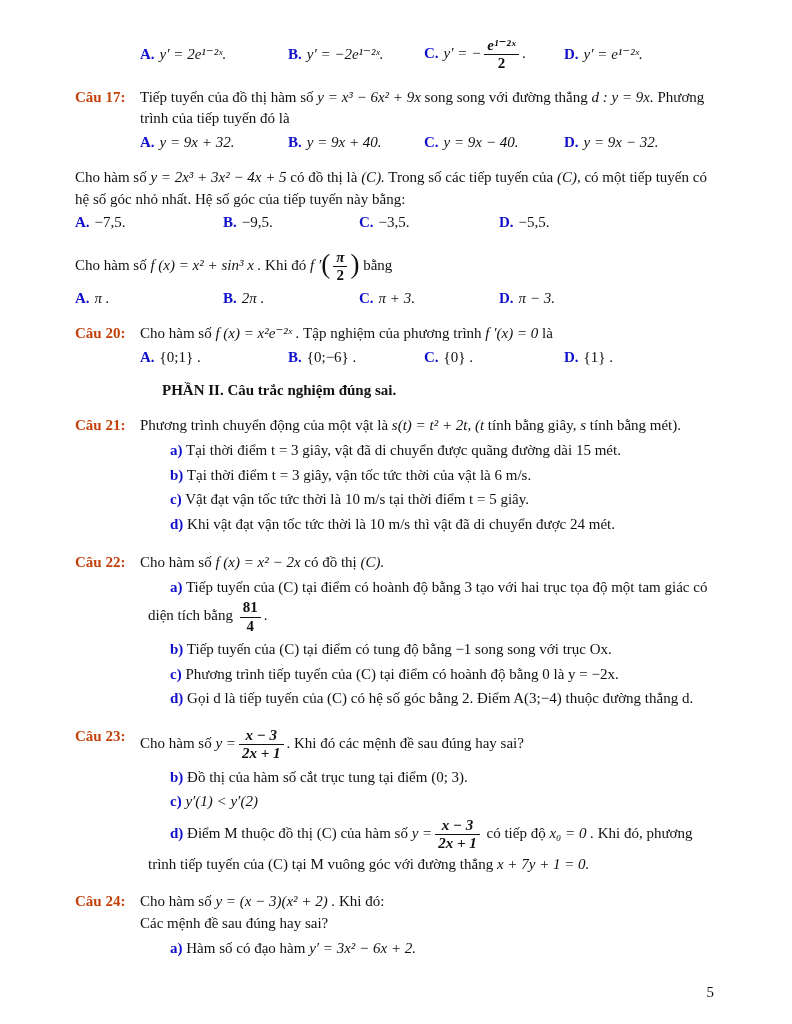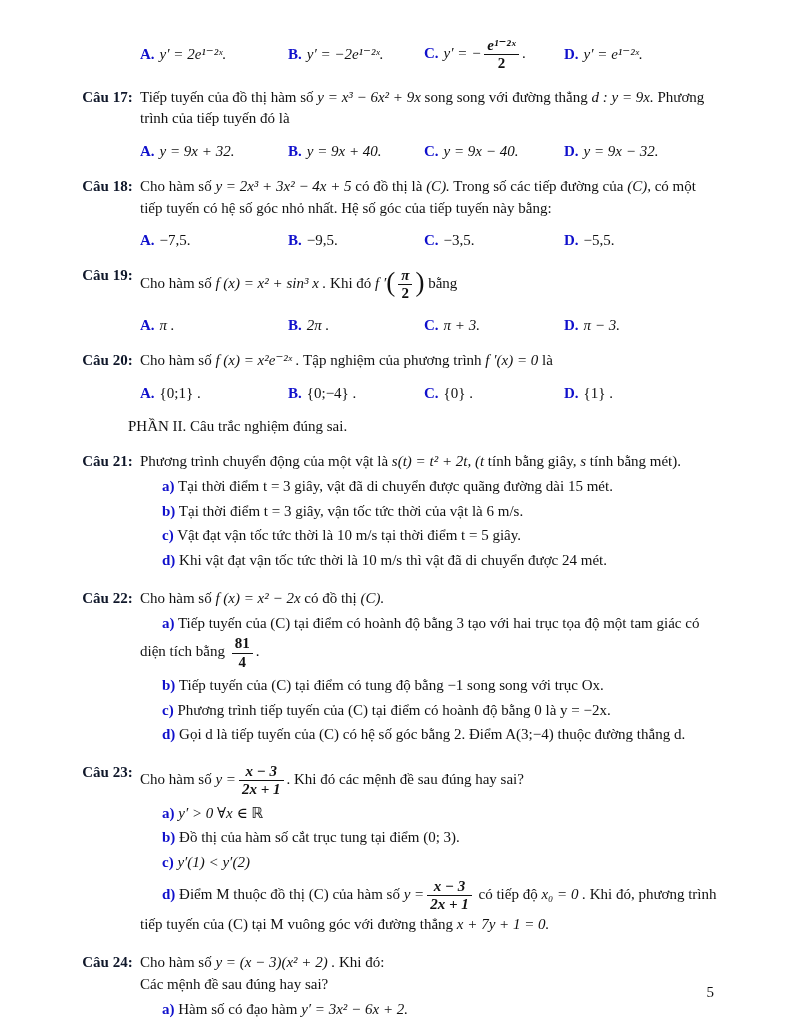--- a/index.html
+++ b/index.html
@@ -5,34 +5,34 @@
   html,body{margin:0;padding:0;}
   body{
     width:792px;height:1024px;
     background:#ffffff;
     font-family:"Liberation Serif","DejaVu Serif","DejaVu Sans",serif;
     font-size:15px;line-height:1.45;color:#111;
     position:relative;overflow:hidden;
   }
   .page{padding:30px 74px 0 75px;}
   .q{display:flex;margin-top:13px;}
-  .q-no{flex:0 0 65px;font-weight:bold;color:#0f172a;text-align:center;}
+  .q-no{flex:0 0 65px;font-weight:bold;color:#c2410c;}
   .q-body{flex:1;min-width:0;}
   .q-text{margin:0;}
   .math{font-style:italic;}
-  .opts{display:grid;grid-template-columns:148px 136px 140px auto;margin-top:11px;align-items:center;}
+  .opts{display:grid;grid-template-columns:148px 136px 140px auto;margin-top:2px;align-items:center;}
   .opt{white-space:nowrap;}
   .ol{font-weight:bold;color:#1010cc;margin-right:5px;}
   .il{font-weight:bold;color:#1010cc;}
-  .item{margin:3px 0;text-indent:22px;}
+  .item{margin:3px 8px;text-indent:22px;}
   .frac{display:inline-block;vertical-align:middle;text-align:center;line-height:1.15;margin:1px 3px;text-indent:0;font-weight:bold;}
   .fnum{display:block;border-bottom:1px solid #111;padding:0 3px;}
   .fden{display:block;padding:0 3px;}
   .bigp{font-size:27px;font-weight:300;vertical-align:middle;position:relative;top:-2px;}
-  .part2{font-weight:normal;margin:12px 0 0 53px;}
+  .part2{font-weight:bold;margin:12px 0 0 87px;}
   .indent{margin-left:65px;}
   .opts-top{margin-top:6px;}
   .footer-page{position:absolute;right:78px;bottom:20px;}
 </style>
 </head>
 <body>
 
 <div class="page">
 
   <div class="opts opts-top indent">
@@ -55,42 +55,40 @@
       <div class="opts">
         <div class="opt"><span class="ol">A.</span><span class="math">y = 9x + 32.</span></div>
         <div class="opt"><span class="ol">B.</span><span class="math">y = 9x + 40.</span></div>
         <div class="opt"><span class="ol">C.</span><span class="math">y = 9x − 40.</span></div>
         <div class="opt"><span class="ol">D.</span><span class="math">y = 9x − 32.</span></div>
       </div>
     </div>
   </section>
 
   <section class="q">
-    <div class="q-no">Câu 18:</div>
     <div class="q-body">
       <p class="q-text">
         <span>Cho hàm số</span>
         <span class="math">y = 2x³ + 3x² − 4x + 5</span>
         <span>có đồ thị là</span>
         <span class="math">(C).</span>
-        <span>Trong số các tiếp đường của</span>
+        <span>Trong số các tiếp tuyến của</span>
         <span class="math">(C),</span>
         <span>có một tiếp tuyến có hệ số góc nhỏ nhất. Hệ số góc của tiếp tuyến này bằng:</span>
       </p>
       <div class="opts">
         <div class="opt"><span class="ol">A.</span><span>−7,5.</span></div>
         <div class="opt"><span class="ol">B.</span><span>−9,5.</span></div>
         <div class="opt"><span class="ol">C.</span><span>−3,5.</span></div>
         <div class="opt"><span class="ol">D.</span><span>−5,5.</span></div>
       </div>
     </div>
   </section>
 
   <section class="q">
-    <div class="q-no">Câu 19:</div>
     <div class="q-body">
       <p class="q-text">
         <span>Cho hàm số</span>
         <span class="math">f (x) = x² + sin³ x .</span>
         <span>Khi đó</span>
         <span class="math">f ′</span><span class="bigp">(</span><span class="frac"><span class="fnum math">π</span><span class="fden">2</span></span><span class="bigp">)</span>
         <span>bằng</span>
       </p>
       <div class="opts">
         <div class="opt"><span class="ol">A.</span><span class="math">π .</span></div>
@@ -106,21 +104,21 @@
     <div class="q-body">
       <p class="q-text">
         <span>Cho hàm số</span>
         <span class="math">f (x) = x²e⁻²ˣ .</span>
         <span>Tập nghiệm của phương trình</span>
         <span class="math">f ′(x) = 0</span>
         <span>là</span>
       </p>
       <div class="opts">
         <div class="opt"><span class="ol">A.</span><span>{0;1} .</span></div>
-        <div class="opt"><span class="ol">B.</span><span>{0;−4} .</span></div>
+        <div class="opt"><span class="ol">B.</span><span>{0;−6} .</span></div>
         <div class="opt"><span class="ol">C.</span><span>{0} .</span></div>
         <div class="opt"><span class="ol">D.</span><span>{1} .</span></div>
       </div>
     </div>
   </section>
 
   <div class="part2">PHẦN II. Câu trắc nghiệm đúng sai.</div>
 
   <section class="q">
     <div class="q-no">Câu 21:</div>
@@ -156,21 +154,20 @@
     </div>
   </section>
 
   <section class="q">
     <div class="q-no">Câu 23:</div>
     <div class="q-body">
       <p class="q-text">
         <span>Cho hàm số</span>
         <span class="math">y =</span><span class="frac"><span class="fnum math">x − 3</span><span class="fden math">2x + 1</span></span><span>. Khi đó các mệnh đề sau đúng hay sai?</span>
       </p>
-      <p class="item"><span class="il">a)</span> <span class="math">y′ &gt; 0 ∀x ∈ ℝ</span></p>
       <p class="item"><span class="il">b)</span> <span>Đồ thị của hàm số cắt trục tung tại điểm (0; 3).</span></p>
       <p class="item"><span class="il">c)</span> <span class="math">y′(1) &lt; y′(2)</span></p>
       <p class="item">
         <span class="il">d)</span>
         <span>Điểm M thuộc đồ thị (C) của hàm số</span>
         <span class="math">y =</span><span class="frac"><span class="fnum math">x − 3</span><span class="fden math">2x + 1</span></span>
         <span>có tiếp độ</span>
         <span class="math">x₀ = 0 .</span>
         <span>Khi đó, phương trình tiếp tuyến của (C) tại M vuông góc với đường thẳng</span>
         <span class="math">x + 7y + 1 = 0.</span>

